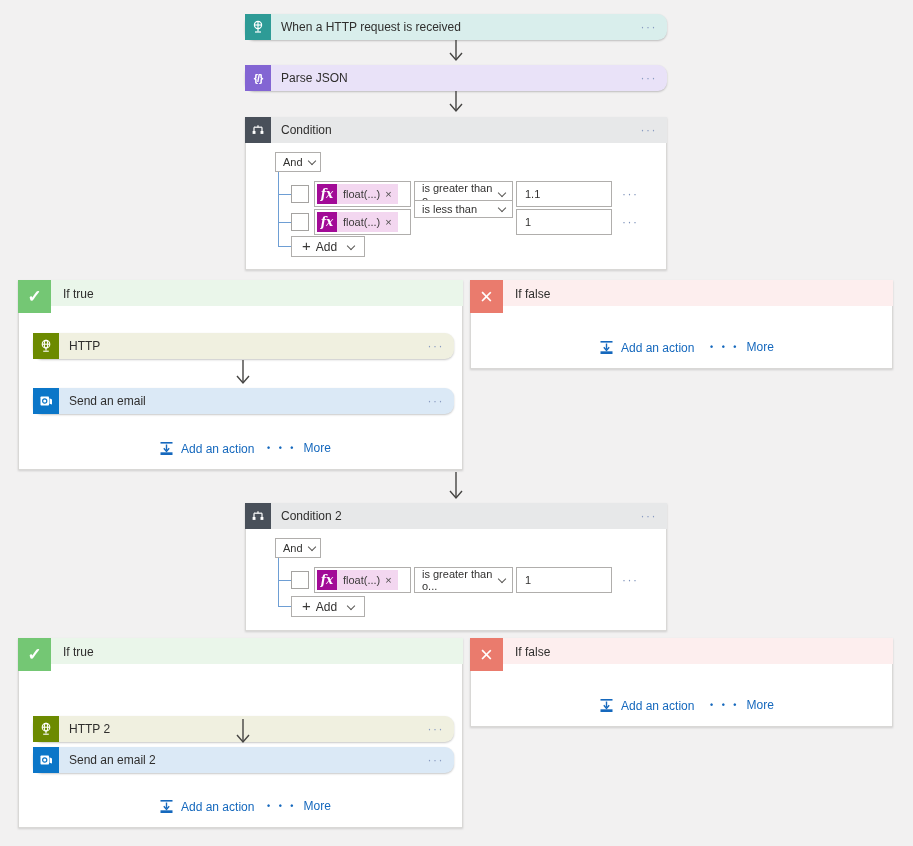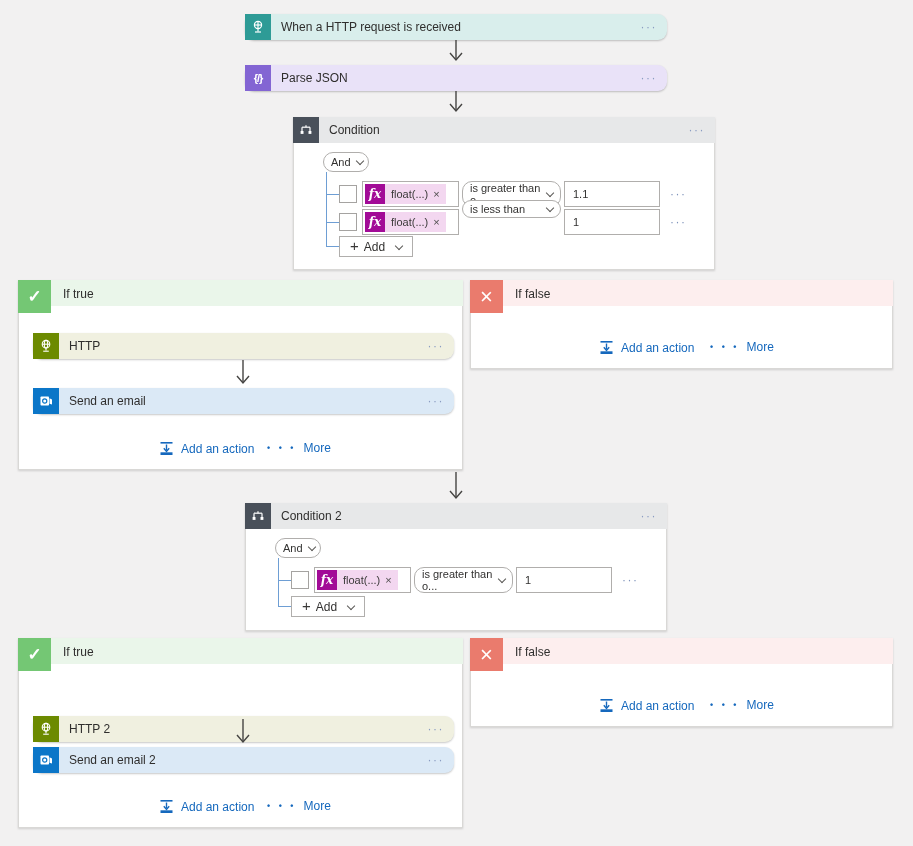--- a/index.html
+++ b/index.html
@@ -20,21 +20,21 @@
             align-items:center;cursor:pointer;}
   .scope-hd .htitle{flex:1;padding-left:10px;font-size:12px;color:#2f2e2d;}
   .branch-title{position:absolute;left:44px;top:0;height:26px;line-height:26px;
                 font-size:12px;color:#2f2e2d;}
   .badge{position:absolute;top:-1px;left:-1px;width:33px;height:33px;z-index:2;color:#fff;
          display:flex;align-items:center;justify-content:center;cursor:pointer;}
 
   
   .ctl{position:absolute;box-sizing:border-box;background:#fff;border:1px solid #b0aeac;
        font-size:11px;color:#323130;display:flex;align-items:center;cursor:pointer;}
-  .dd{justify-content:space-between;padding:0 7px;border-radius:10px;}
+  .dd{justify-content:space-between;padding:0 7px;}
   .chev{width:5px;height:5px;border-right:1.2px solid #5a5856;border-bottom:1.2px solid #5a5856;
         transform:rotate(45deg);display:inline-block;margin-top:-2px;flex:0 0 auto;margin-left:6px;}
   .checkbox{position:absolute;width:18px;height:18px;background:#fff;border:1px solid #a5a3a1;
             box-sizing:border-box;cursor:pointer;}
   .token-box{padding:2px;}
   .token{display:flex;align-items:center;height:20px;background:#f3d7f0;cursor:pointer;}
   .fx{width:20px;height:20px;background:#a20b97;color:#fff;font-style:italic;
       font-family:"DejaVu Serif",serif;font-size:12px;display:flex;align-items:center;
       justify-content:center;flex:0 0 20px;font-weight:bold;}
   .token-label{padding:0 3px 0 6px;font-size:11px;color:#3b3a39;white-space:nowrap;}
@@ -87,21 +87,21 @@
     </span>
     <span class="ntitle">Parse JSON</span>
     <span class="nmenu">···</span>
   </div>
 
   <svg class="varrow" style="left:446px;top:91px;" width="20" height="24">
     <line x1="10" y1="0" x2="10" y2="19" stroke="#454442" stroke-width="1.4"></line>
     <path d="M4 13 L10 20 L16 13" fill="none" stroke="#454442" stroke-width="1.4"></path>
   </svg>
 
-  <div class="scope" style="left:245px;top:117px;width:422px;height:153px;margin-left:48px;">
+  <div class="scope" style="left:245px;top:117px;width:422px;height:153px;">
     <div class="scope-hd" style="background:#e7e8e9;">
       <span class="nicon" style="background:#49505a;">
         <svg width="16" height="16" viewBox="0 0 16 16" fill="none" stroke="#fff" stroke-width="1.2">
           <line x1="8" y1="3.2" x2="8" y2="5.2"></line>
             <line x1="4" y1="5.2" x2="12" y2="5.2"></line>
           <line x1="4" y1="5.2" x2="4" y2="9"></line>
             <line x1="12" y1="5.2" x2="12" y2="9"></line>
           <rect x="2.6" y="9" width="2.9" height="2.9" fill="#fff" stroke="none"></rect>
           <rect x="10.5" y="9" width="2.9" height="2.9" fill="#fff" stroke="none"></rect>
         </svg>

